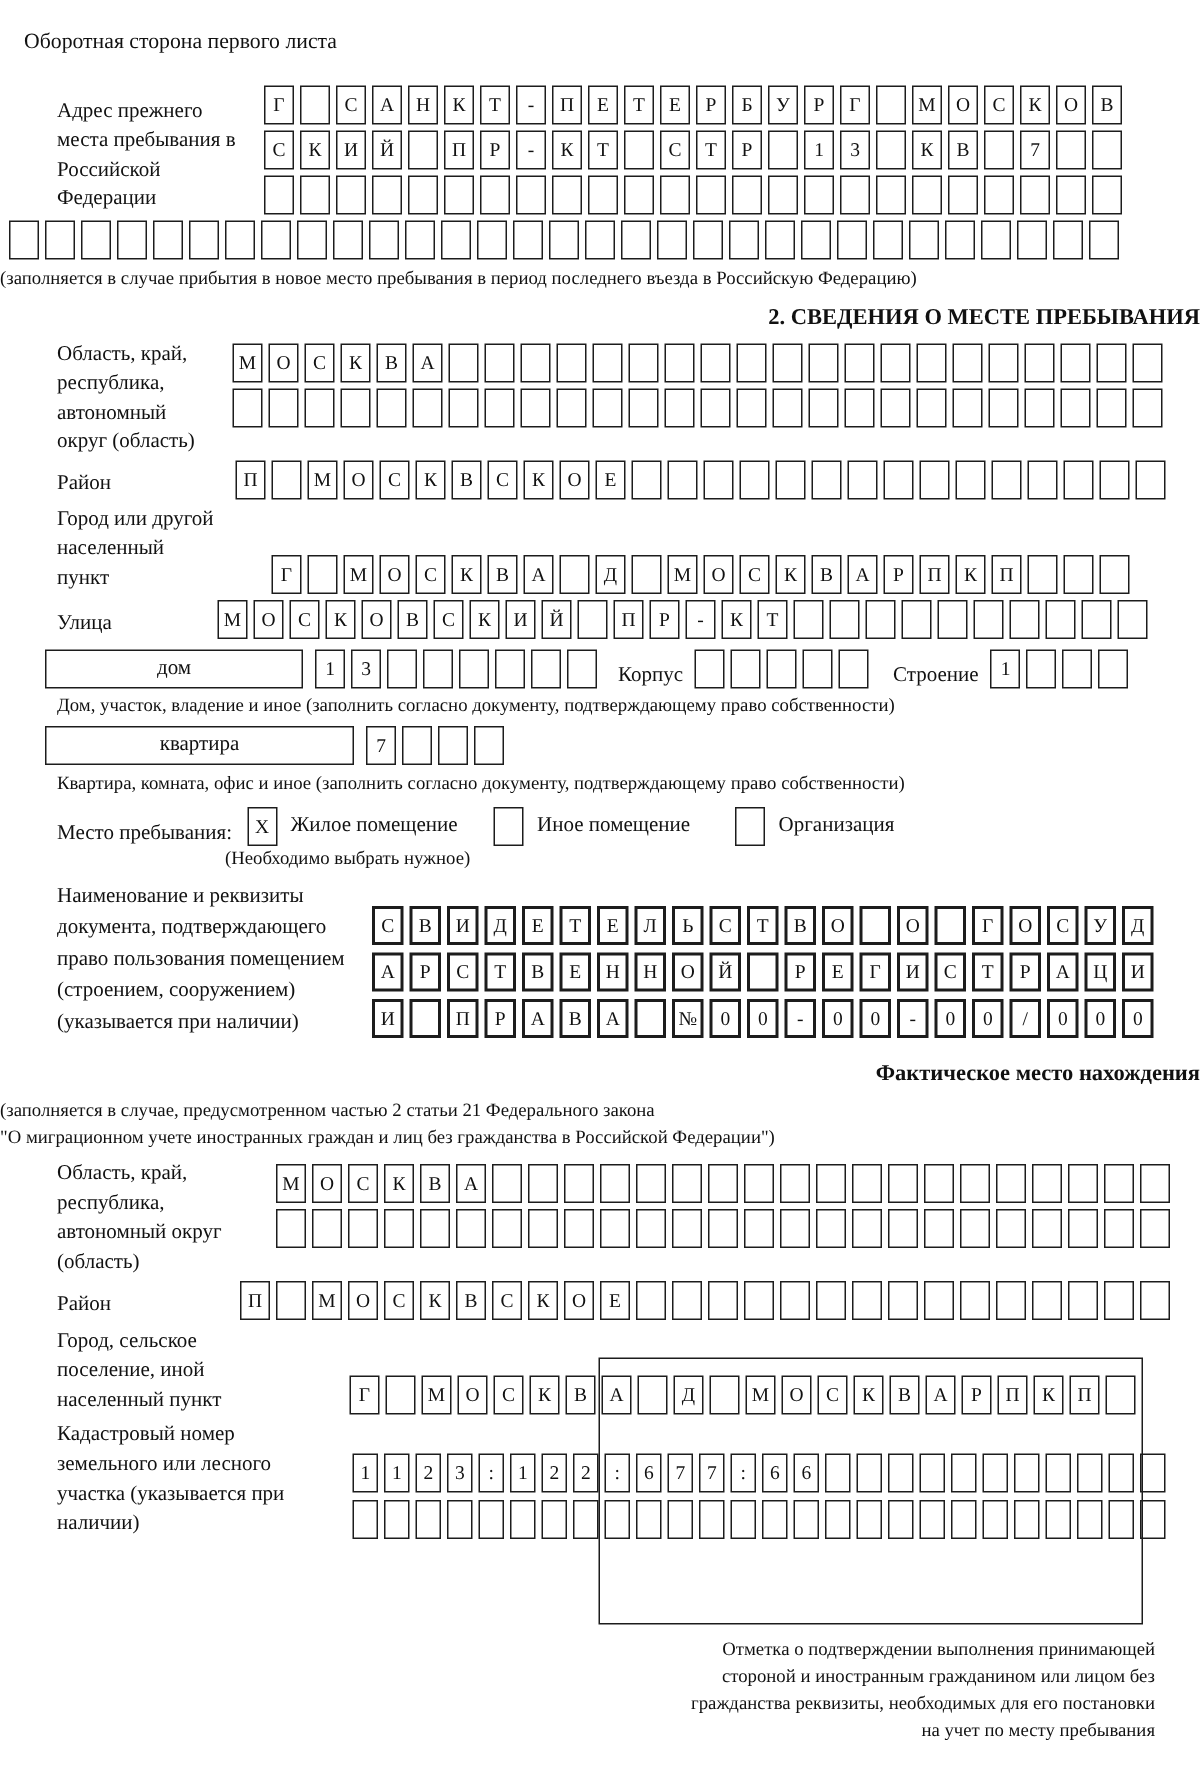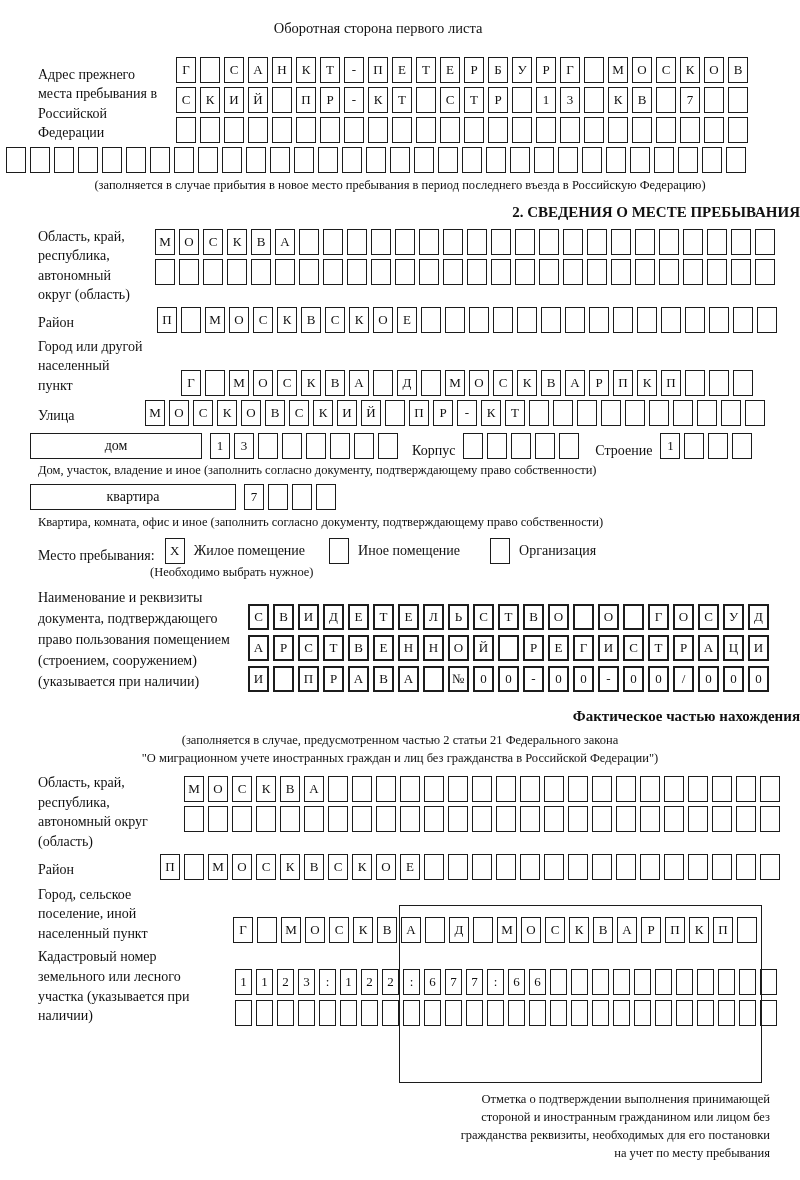--- a/index.html
+++ b/index.html
@@ -4,40 +4,40 @@
 <style>
   html,body{margin:0;padding:0;background:#fff;}
   .page{
     position:relative;
     width:800px;height:1180px;
     background:#fff;color:#111;
     font-family:"Liberation Serif","DejaVu Serif",serif;
     overflow:hidden;
   }
   .header-note{
-    padding:20px 48px 0 4px;
-    text-align:center;
+    padding:20px 48px 0 16px;
+    text-align:left;
     font-size:14.5px;
   }
   .field{display:flex;align-items:flex-end;}
   .flabel{font-size:14px;line-height:1.4;flex-shrink:0;}
   .rowscol{display:flex;flex-direction:column;gap:4px;}
   .cells{display:flex;gap:4px;}
   .cell{
     box-sizing:border-box;
     width:20px;height:26px;
     border:1.6px solid #1c1c1c;
     display:flex;align-items:center;justify-content:center;
     font-size:13px;flex-shrink:0;
     background:#fff;
   }
   .cells.bold .cell{border-width:2.2px;width:21px;}
   .cells.narrow .cell{width:17px;}
   .note{font-size:12.5px;line-height:1.4;}
-  .center{text-align:center;}
+  .center{}
   .sec-title{font-weight:bold;font-size:15px;text-align:right;margin-top:9px;}
   .typebox{
     box-sizing:border-box;height:26px;
     border:1.6px solid #1c1c1c;
     display:flex;align-items:center;justify-content:center;
     font-size:14px;flex-shrink:0;
   }
   .inline-row{display:flex;align-items:flex-end;}
   .inline-label{font-size:14px;white-space:nowrap;}
   .opt{display:flex;align-items:center;gap:9px;}
@@ -467,21 +467,21 @@
           <div class="cell">0</div>
           <div class="cell">0</div>
           <div class="cell">/</div>
           <div class="cell">0</div>
           <div class="cell">0</div>
           <div class="cell">0</div>
         </div>
     </div>
   </div>
 
-  <div class="sec-title" style="margin-top:16px">Фактическое частью нахождения</div>
+  <div class="sec-title" style="margin-top:16px">Фактическое место нахождения</div>
   <div class="note center" style="margin-top:7px">(заполняется в случае, предусмотренном частью 2 статьи 21 Федерального закона</div>
   <div class="note center">"О миграционном учете иностранных граждан и лиц без гражданства в Российской Федерации")</div>
 
   <div class="field" style="margin:6px 0 0 38px">
     <div class="flabel" style="width:130px">Область, край, республика, автономный округ (область)</div>
     <div class="rowscol" style="margin-left:16px;min-height:76px">
       <div class="cells">
           <div class="cell">М</div>
           <div class="cell">О</div>
           <div class="cell">С</div>

